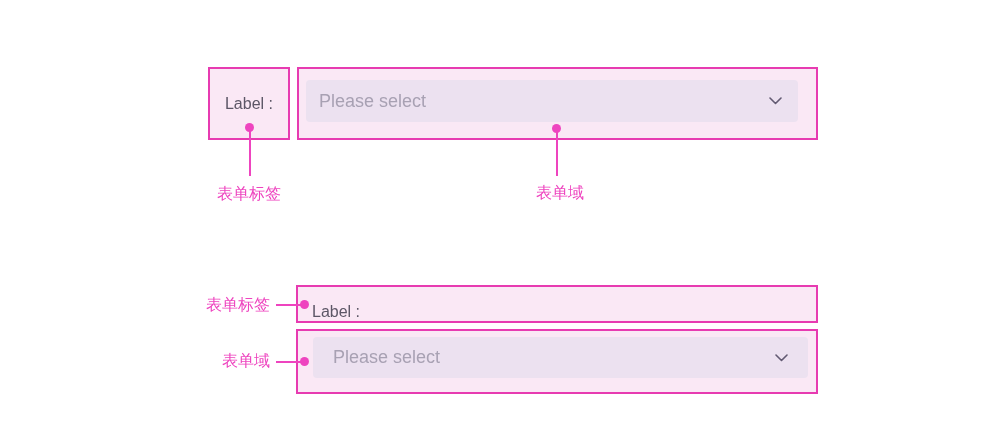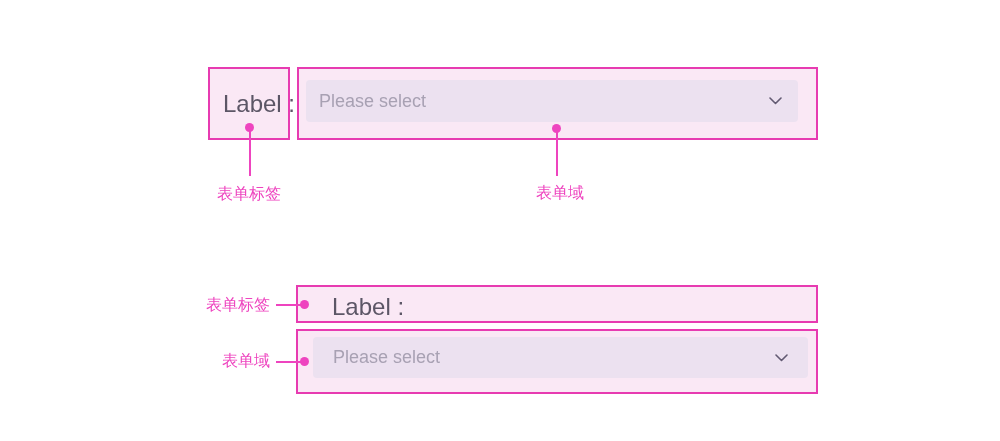--- a/index.html
+++ b/index.html
@@ -18,21 +18,21 @@
     position:relative;width:1000px;height:441px;background:#ffffff;overflow:hidden;
   }
   .overlay-box{
     position:absolute;border:2px solid var(--overlay-border);
     background:var(--overlay-fill);
   }
   
   .hz-label-box{left:208px;top:67px;width:82px;height:73px;
     display:flex;align-items:center;justify-content:center;}
   .hz-field-box{left:297px;top:67px;width:521px;height:73px;}
-  .form-label{font-size:24px;color:var(--label-text);white-space:nowrap;margin-left:20px;}
+  .form-label{font-size:16px;color:var(--label-text);white-space:nowrap;}
   .select-control{
     position:absolute;background:var(--field-fill);border-radius:4px;
     display:flex;align-items:center;justify-content:space-between;cursor:pointer;text-align:right;
   }
   .hz-select{left:7px;top:11px;width:492px;height:42px;padding:0 16px 0 13px;}
   .placeholder{font-size:18px;color:var(--placeholder-text);white-space:nowrap;}
   .chevron{display:inline-flex;color:var(--chevron);line-height:0;}
   
   .dot{position:absolute;width:9px;height:9px;border-radius:50%;background:var(--annotation);}
   .vline{position:absolute;width:2px;background:var(--annotation);}

